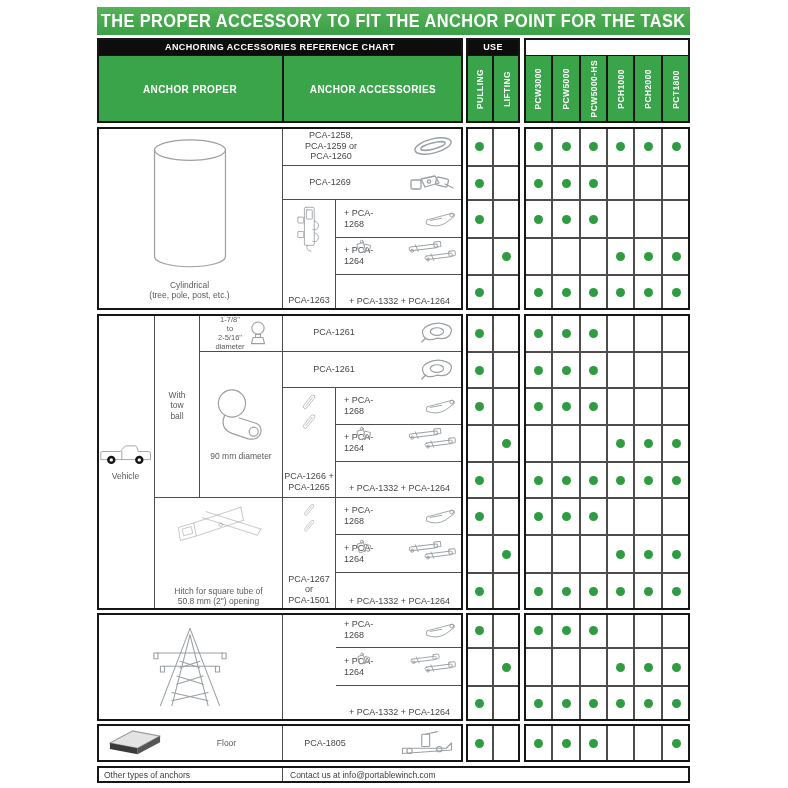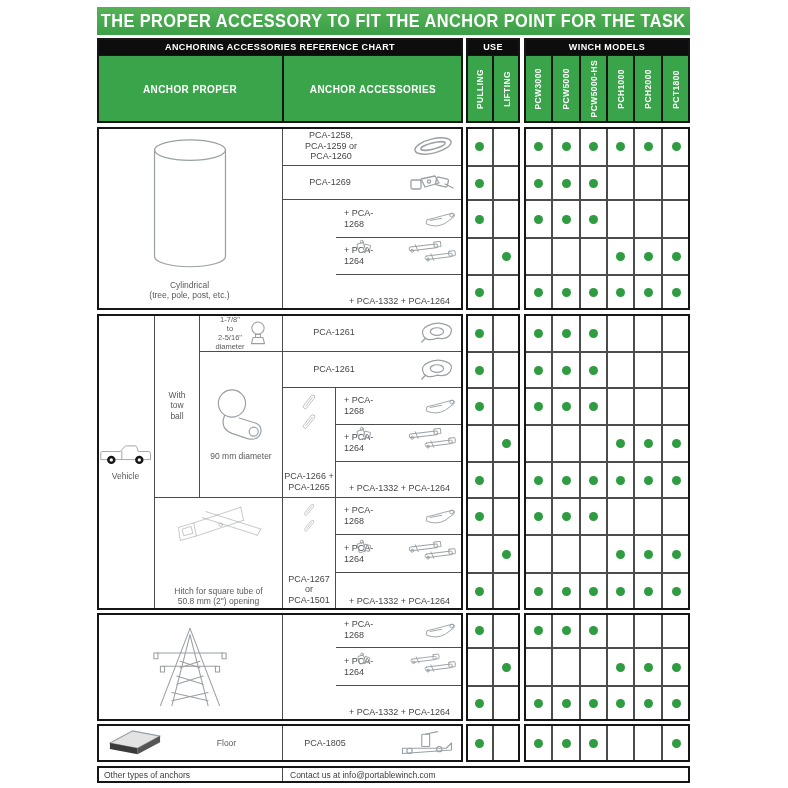--- a/index.html
+++ b/index.html
@@ -193,21 +193,20 @@
 </svg>
 
 <div id="canvas">
 
   <div class="banner" style="left:97px;top:7px;width:593px;height:28px">
     <span>CHOOSE THE PROPER ACCESSORY TO FIT THE ANCHOR POINT FOR THE TASK AT HAND</span>
   </div>
 
   <div class="bbar" style="left:97px;top:38px;width:366px;height:17px">ANCHORING ACCESSORIES REFERENCE CHART</div>
   <div class="bbar" style="left:466px;top:38px;width:54px;height:17px">USE</div>
-  <div class="bbar" style="left:524px;top:38px;width:166px;height:17px">WINCH MODELS</div>
 
   <div class="ghead big" style="left:97px;top:55px;width:186px;height:68px">ANCHOR PROPER</div>
   <div class="ghead big" style="left:283px;top:55px;width:180px;height:68px">ANCHOR ACCESSORIES</div>
   <div class="gvert" style="left:466px;top:55px;width:27px;height:68px">
       <span>PULLING</span>
     </div>
   <div class="gvert" style="left:493px;top:55px;width:27px;height:68px">
       <span>LIFTING</span>
     </div>
   <div class="gvert" style="left:524px;top:55px;width:28px;height:68px">
@@ -247,20 +246,26 @@
       </div>
   </div>
   <div class="c bb colcell" style="left:283px;top:166px;width:180px;height:34px">
     <div class="code">PCA-1269</div>
     <div class="ico">
         <svg class="draw" width="46" height="24">
           <use href="#sym-grab"></use>
         </svg>
       </div>
   </div>
+  <div class="c br parentcell" style="left:283px;top:200px;width:53px;height:110px">
+    <svg class="draw" width="44" height="68">
+        <use href="#sym-dev63"></use>
+      </svg>
+    <div class="code">PCA-1263</div>
+  </div>
   <div class="c bb subcell" style="left:336px;top:200px;width:127px;height:38px">
     <div class="code">+ PCA-1268</div>
     <svg class="draw" width="44" height="26">
         <use href="#sym-plate68"></use>
       </svg>
   </div>
   <div class="c bb subcell" style="left:336px;top:238px;width:127px;height:37px">
     <div class="code">+ PCA-1264</div>
     <svg class="draw" width="44" height="22">
         <use href="#sym-bar64"></use>

